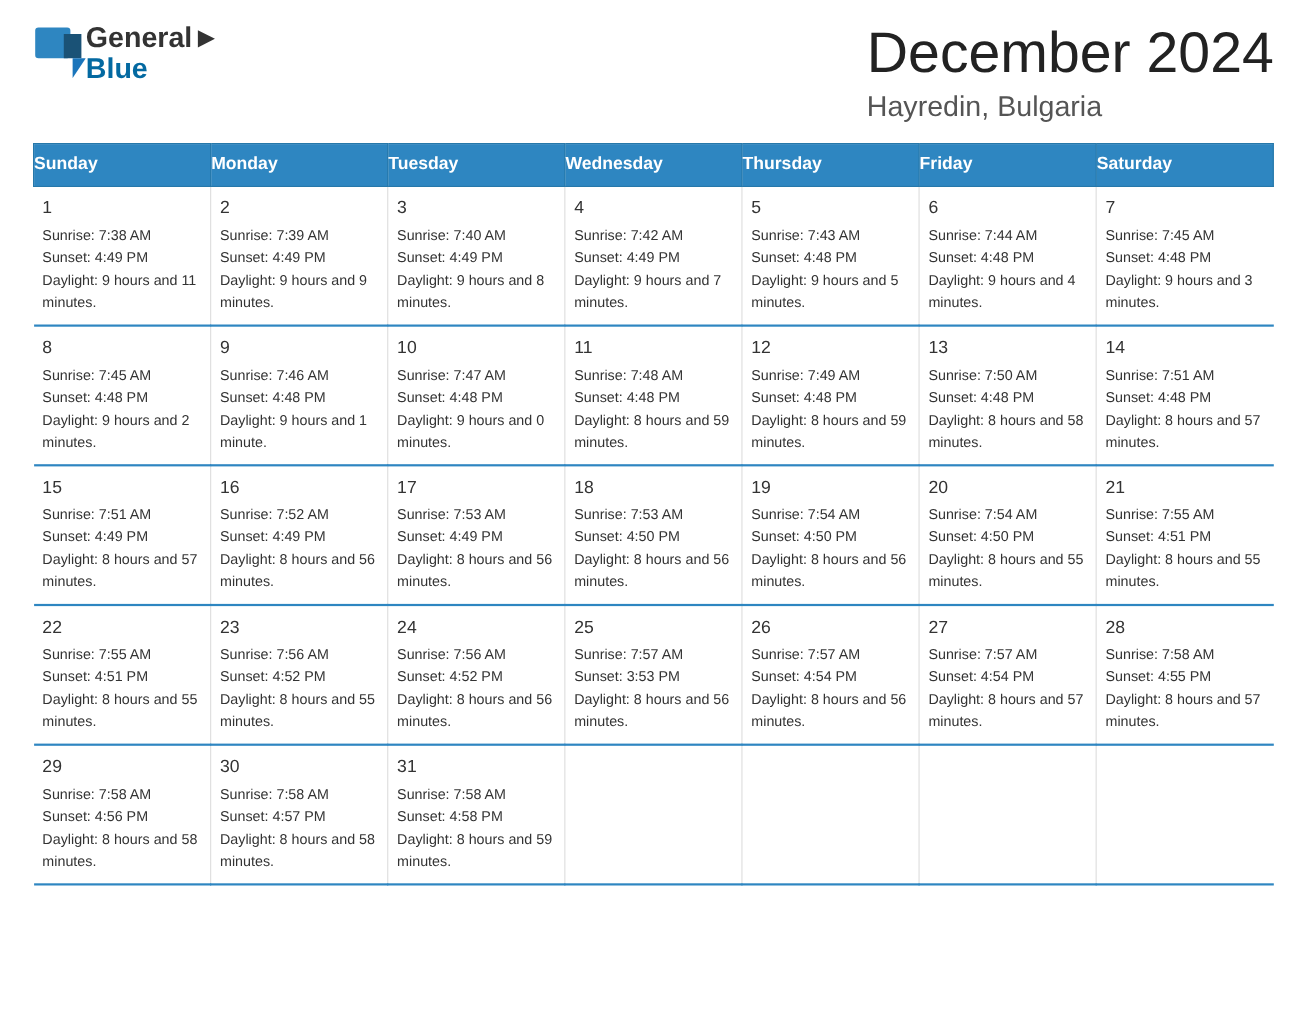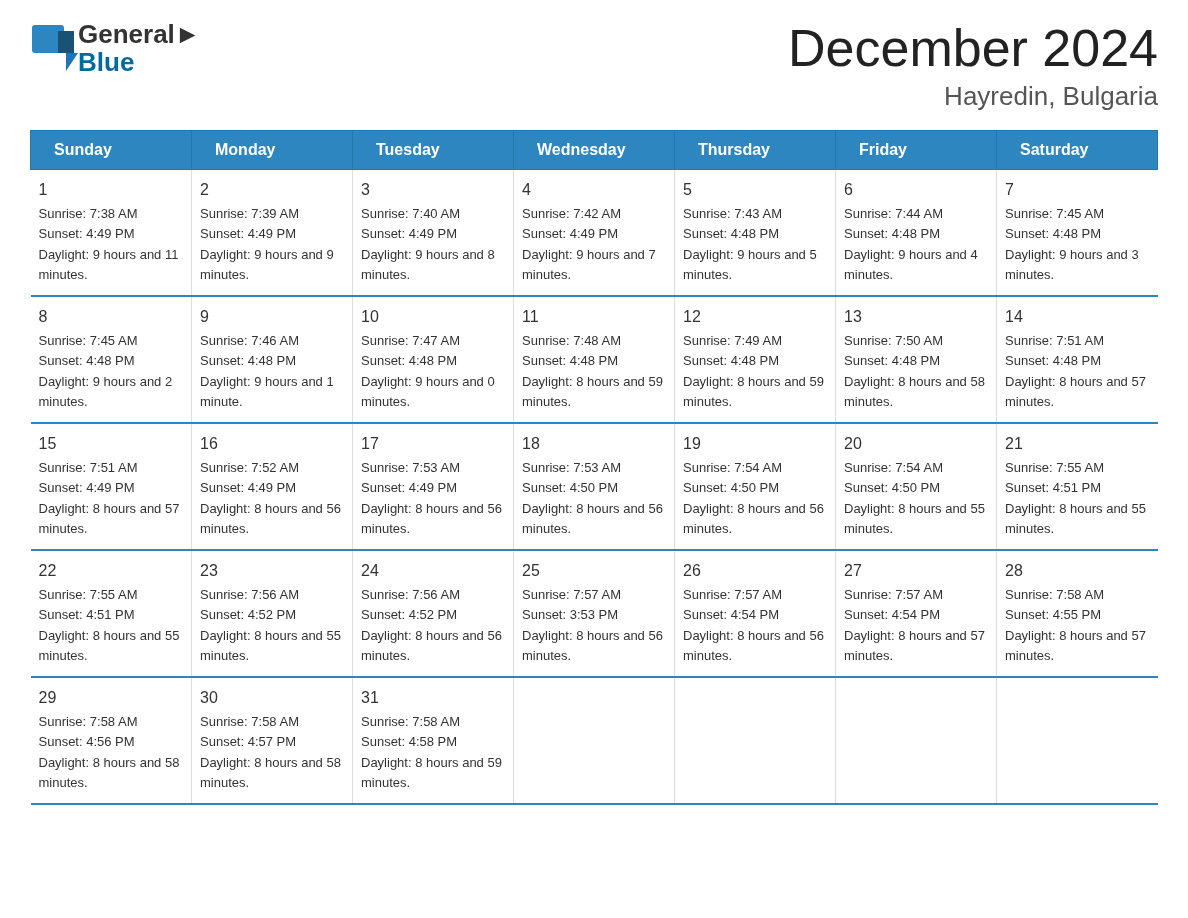--- a/index.html
+++ b/index.html
@@ -15,21 +15,20 @@
       justify-content: space-between;
       align-items: flex-start;
       margin-bottom: 18px;
     }
     .logo {
       display: flex;
       flex-direction: column;
       align-items: flex-start;
     }
     .title-block {
-      text-align: right;
     }
     .month-title {
       font-size: 52px;
       font-weight: normal;
       color: #222;
       line-height: 1.1;
     }
     .location-title {
       font-size: 26px;
       color: #555;
@@ -40,21 +39,21 @@
       border-collapse: collapse;
       table-layout: fixed;
     }
     thead tr {
       background-color: #2e86c1;
     }
     thead th {
       color: #fff;
       font-size: 16px;
       font-weight: bold;
-      padding: 10px 23px;
+      padding: 10px 0;
       text-align: left;
       border: 1px solid #2678aa;
     }
     tbody tr {
       border-bottom: 2px solid #2e86c1;
     }
     tbody td {
       vertical-align: top;
       padding: 8px 8px 10px 8px;
       font-size: 13.5px;

